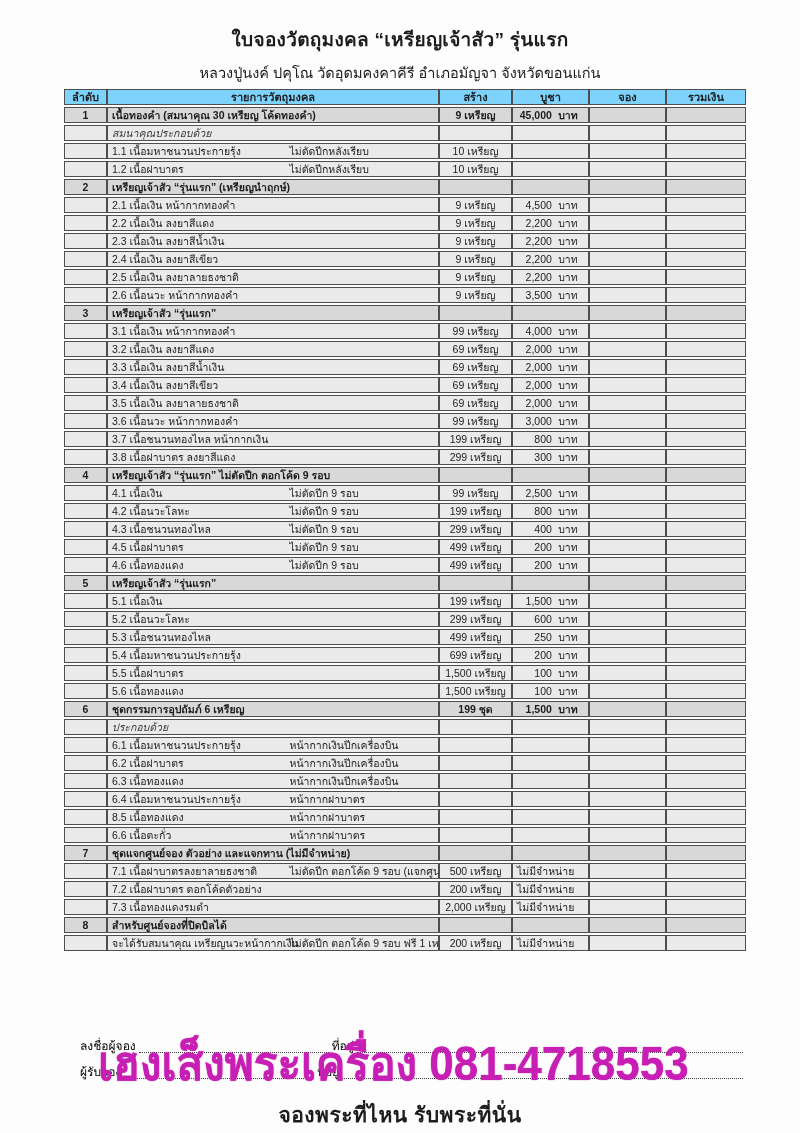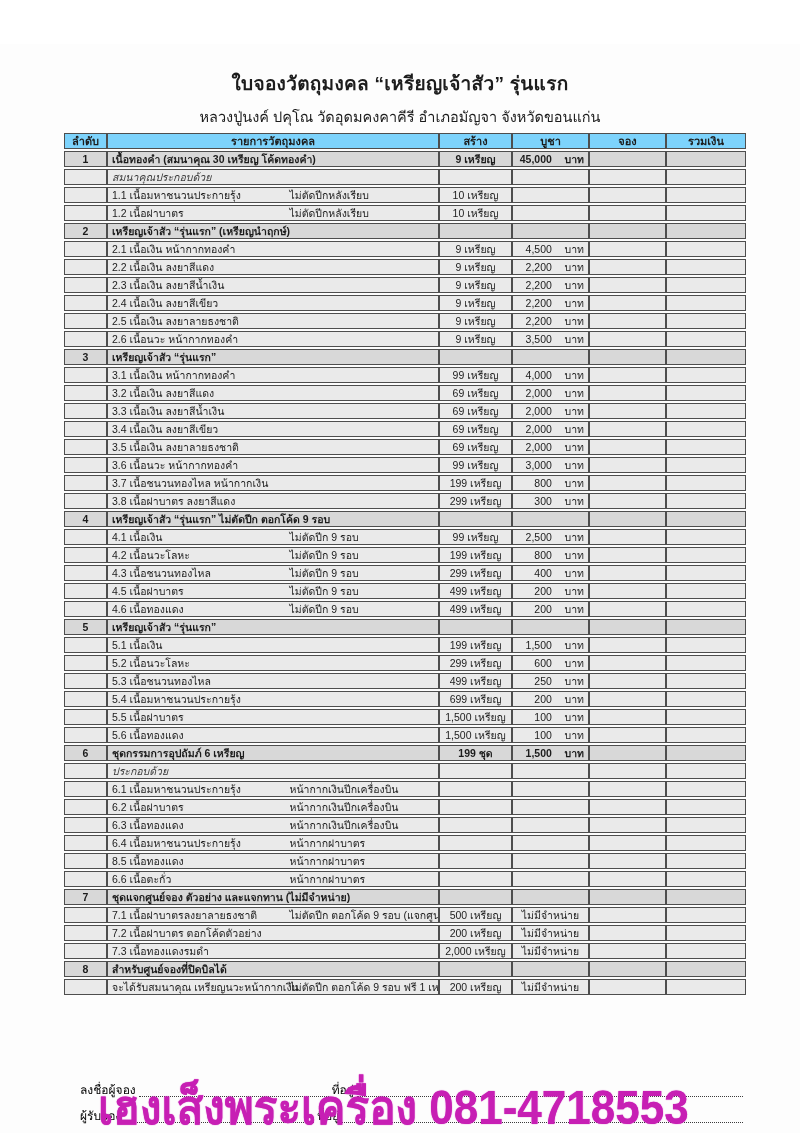--- a/index.html
+++ b/index.html
@@ -2,21 +2,21 @@
 <html><head>
 <meta charset="utf-8">
 <style>
   html,body { margin:0; padding:0; }
   body {
     width:800px; height:1133px; position:relative;
     background:#ffffff; color:#1c1c1c;
     font-family:"Liberation Sans","DejaVu Sans",sans-serif;
     overflow:hidden;
   }
-  .sheet { position:absolute; inset:0; background:#fdfdfd;margin-top:44px; }
+  .sheet { position:absolute; inset:0; background:#fdfdfd; }
 
   .title {
     position:absolute; top:24px; left:0; width:100%;
     text-align:center; font-size:19px; font-weight:bold; letter-spacing:.3px;
   }
   .subtitle {
     position:absolute; top:61px; left:0; width:100%;
     text-align:center; font-size:14.5px;
   }
 
@@ -45,22 +45,22 @@
   td.no { text-align:center; }
   td.desc-cell { position:relative; text-align:left; }
   td.desc-cell .note {
     position:absolute; left:55%; top:50%; transform:translateY(-50%);
     font-weight:normal;
   }
   td.qty { text-align:center; }
   td.price.split { }
   td.price .pwrap { display:flex; width:100%; }
   td.price .num { flex:0 0 52%; text-align:right; }
-  td.price .unit { flex:1; text-align:right; padding-left:0; }
-  td.price.center { text-align:center; }
+  td.price .unit { flex:1; text-align:center; padding-left:0; }
+  td.price.center { }
 
   .sign-line {
     position:absolute; left:80px; width:666px; display:flex;
     font-size:12px; align-items:flex-end; color:#000000;
   }
   .sign-line .dots { border-bottom:1.5px dotted #3c3c3c; margin:0 3px 2px 3px; }
   .sign-line .dots.short { flex:0 0 190px; }
   .sign-line .dots.long { flex:1; }
   .sign-line1 { top:1036px; }
   .sign-line2 { top:1062px; }

